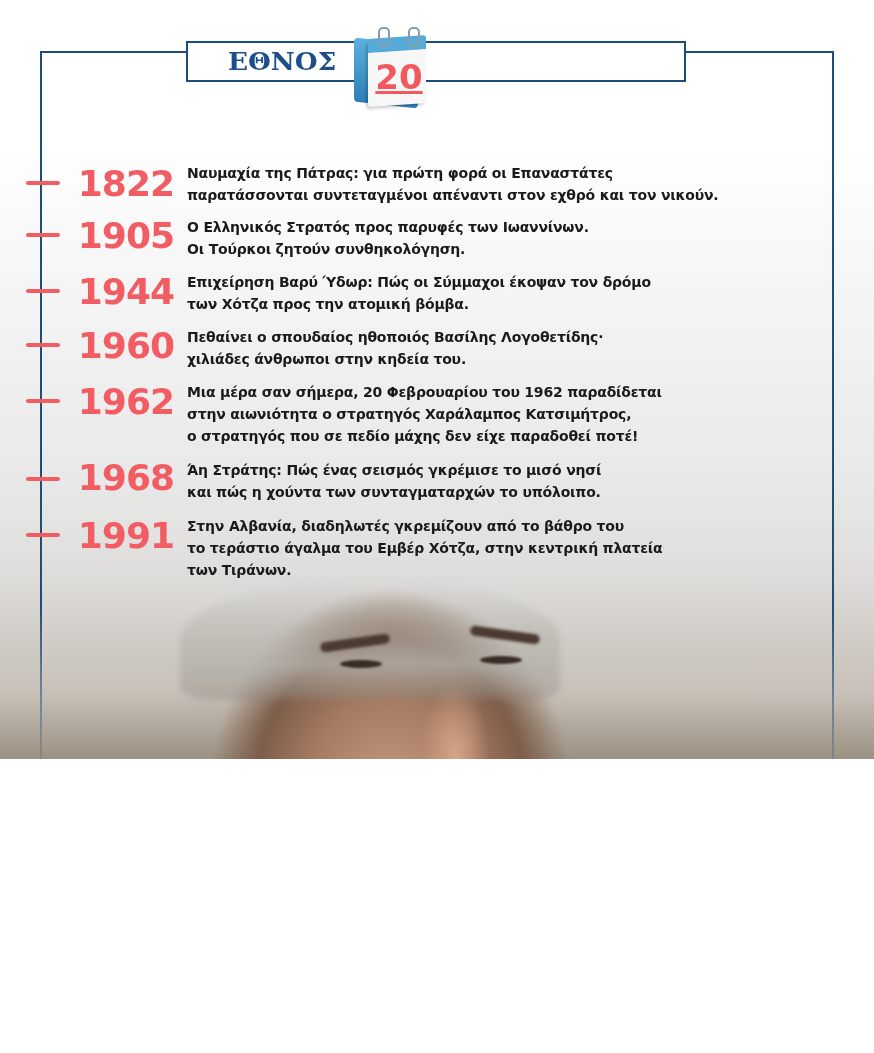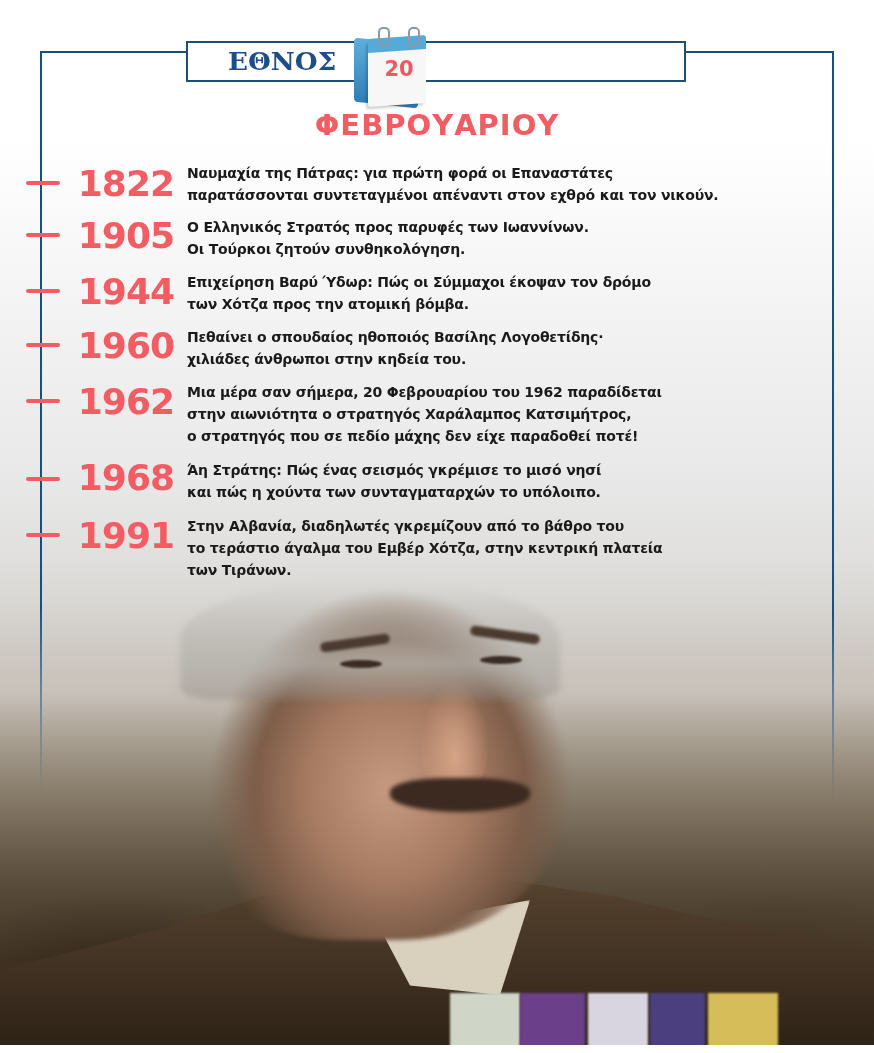--- a/index.html
+++ b/index.html
@@ -1,17 +1,17 @@
 <!DOCTYPE html>
 <html><head>
 <meta charset="utf-8">
 <style>
   html, body { margin:0; padding:0; }
   body { width:874px; height:1053px; overflow:hidden; position:relative; background:#ffffff; font-family:"DejaVu Sans", sans-serif; }
-  .canvas { position:absolute; left:0; top:0; width:874px; height:1045px; overflow:hidden;
+  .canvas { position:absolute; left:0; top:0; width:874px; height:759px; overflow:hidden;
     background: linear-gradient(to bottom, #ffffff 0px, #ffffff 140px, #f4f4f4 300px, #e9e9e9 470px, #dcdbd9 600px, #c7c2bc 700px, #8a8170 800px, #4a3f30 900px, #2c2418 1053px); }
 
   
   .photo { position:absolute; left:0; top:560px; width:874px; height:493px; overflow:hidden; }
   .photo .bg { position:absolute; inset:0;
     background:
       radial-gradient(ellipse 260px 140px at 120px 430px, rgba(40,30,18,.7), transparent 70%),
       radial-gradient(ellipse 260px 160px at 780px 440px, rgba(60,45,30,.6), transparent 70%),
       linear-gradient(to bottom, rgba(255,255,255,0) 0px, rgba(200,190,178,.4) 130px, rgba(120,105,85,.6) 260px, rgba(70,55,38,.9) 400px); }
   .head { position:absolute; left:170px; top:20px; width:400px; height:360px; border-radius:48% 48% 42% 42%;
@@ -35,21 +35,21 @@
   
   .header-box { position:absolute; left:186px; top:41px; width:500px; height:41px; border:2px solid #1e4d78; background:#ffffff; box-sizing:border-box; }
   .brand { position:absolute; left:228px; top:47px; font-family:"DejaVu Serif", serif; font-weight:bold; font-size:25px; color:#1d4e8a; letter-spacing:0px; transform:scaleX(1.05); transform-origin:left; }
   .subtitle { position:absolute; left:440px; top:48px; font-family:"DejaVu Sans", sans-serif; font-weight:200; font-size:26px; color:#333; letter-spacing:6px; font-weight:normal; -webkit-text-stroke:0; }
   .subtitle { font-weight:lighter; color:#2b2b2b; }
   .calendar { position:absolute; left:354px; top:25px; width:74px; height:84px; }
   .cal-back { position:absolute; left:0; top:16px; width:64px; height:64px; background:linear-gradient(#5cb0de,#2d7fb8); transform:skewY(6deg); border-radius:4px; }
   .cal-front { position:absolute; left:14px; top:14px; width:58px; height:66px; background:#f7f7f7; border-radius:3px; box-shadow:-2px 2px 3px rgba(0,0,0,.2); transform:skewY(-4deg); }
   .cal-top { position:absolute; left:14px; top:12px; width:58px; height:14px; background:#56aad8; border-radius:3px 3px 0 0; transform:skewY(-4deg); }
   .ring { position:absolute; top:2px; width:8px; height:16px; border:2px solid #8a9aa6; border-radius:5px; background:transparent; }
-  .cal-num { position:absolute; left:20px; top:32px; width:50px; text-align:center; font-family:"DejaVu Sans", sans-serif; font-weight:bold; font-size:21px; color:#f05a5f; }
+  .cal-num { position:absolute; left:20px; top:32px; width:50px; text-align:center; font-family:"DejaVu Sans", sans-serif; font-weight:bold; font-size:34px; color:#f05a5f;text-decoration:underline; }
 
   .month { position:absolute; left:0; width:874px; top:108px; text-align:center; font-family:"DejaVu Sans", sans-serif; font-weight:bold; font-size:29px; color:#f25c63; letter-spacing:1px; }
 
   
   .tick { position:absolute; left:26px; width:34px; height:4px; background:#f25c63; border-radius:2px; }
   .year { position:absolute; left:66px; width:108px; text-align:right; font-family:"DejaVu Sans", sans-serif; font-weight:bold; font-size:36px; color:#f25c63; letter-spacing:-1px; line-height:1; }
   .event { position:absolute; left:187px; width:640px; font-family:"DejaVu Sans", sans-serif; font-weight:bold; font-size:14px; color:#1a1a1a; line-height:22px; white-space:pre-line; letter-spacing:-0.2px; }
 </style>
 </head>
 <body>
@@ -85,21 +85,20 @@
 
   <div class="calendar">
     <div class="cal-back"></div>
     <div class="cal-front"></div>
     <div class="cal-top"></div>
     <div class="ring" style="left:24px;"></div>
     <div class="ring" style="left:54px;"></div>
     <div class="cal-num">20</div>
   </div>
 
-  <div class="month">ΦΕΒΡΟΥΑΡΙΟΥ</div>
 
   <div>
     <div>
       <div class="tick" style="top:181px;"></div>
       <div class="year" style="top:166px;">1822</div>
       <div class="event" style="top:162px;">Ναυμαχία της Πάτρας: για πρώτη φορά οι Επαναστάτες
 παρατάσσονται συντεταγμένοι απέναντι στον εχθρό και τον νικούν.</div>
     </div>
     <div>
       <div class="tick" style="top:233px;"></div>

